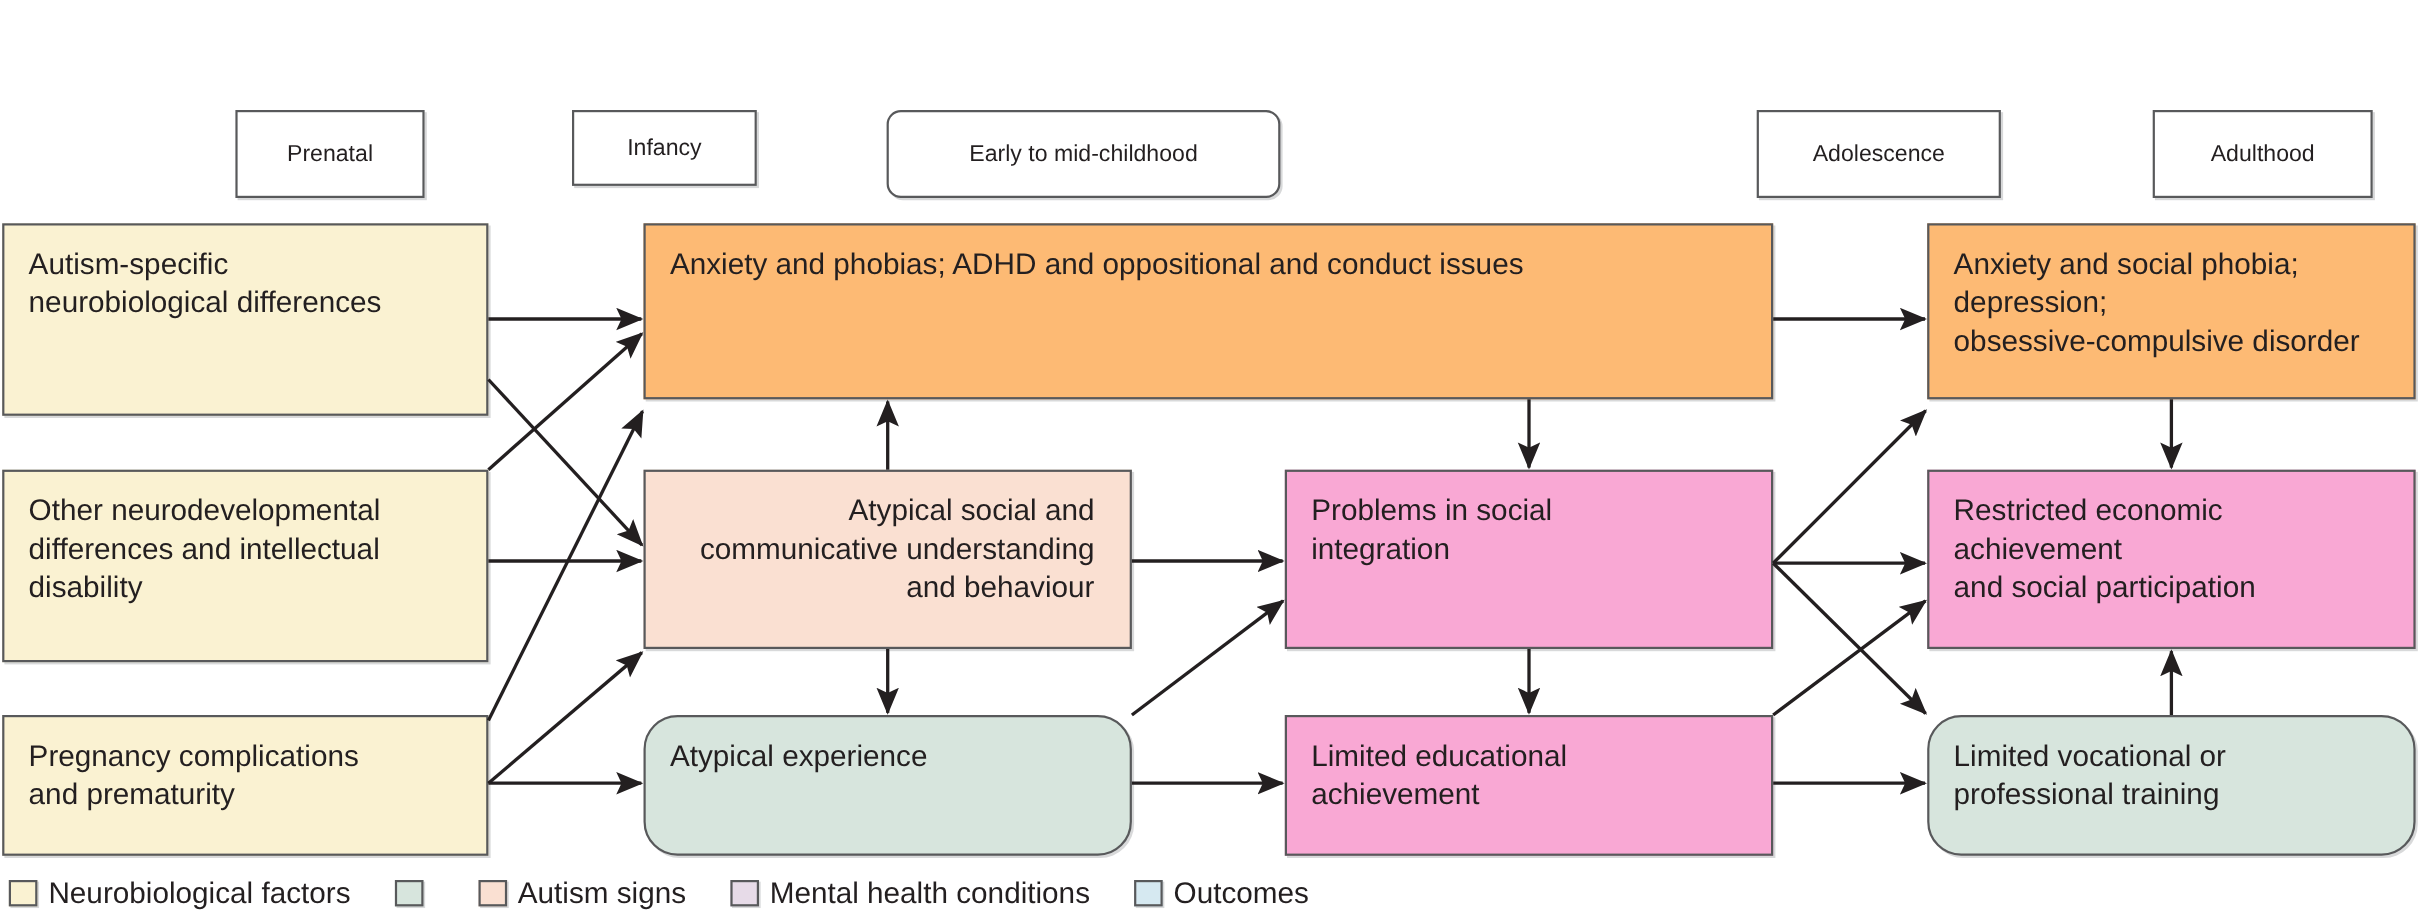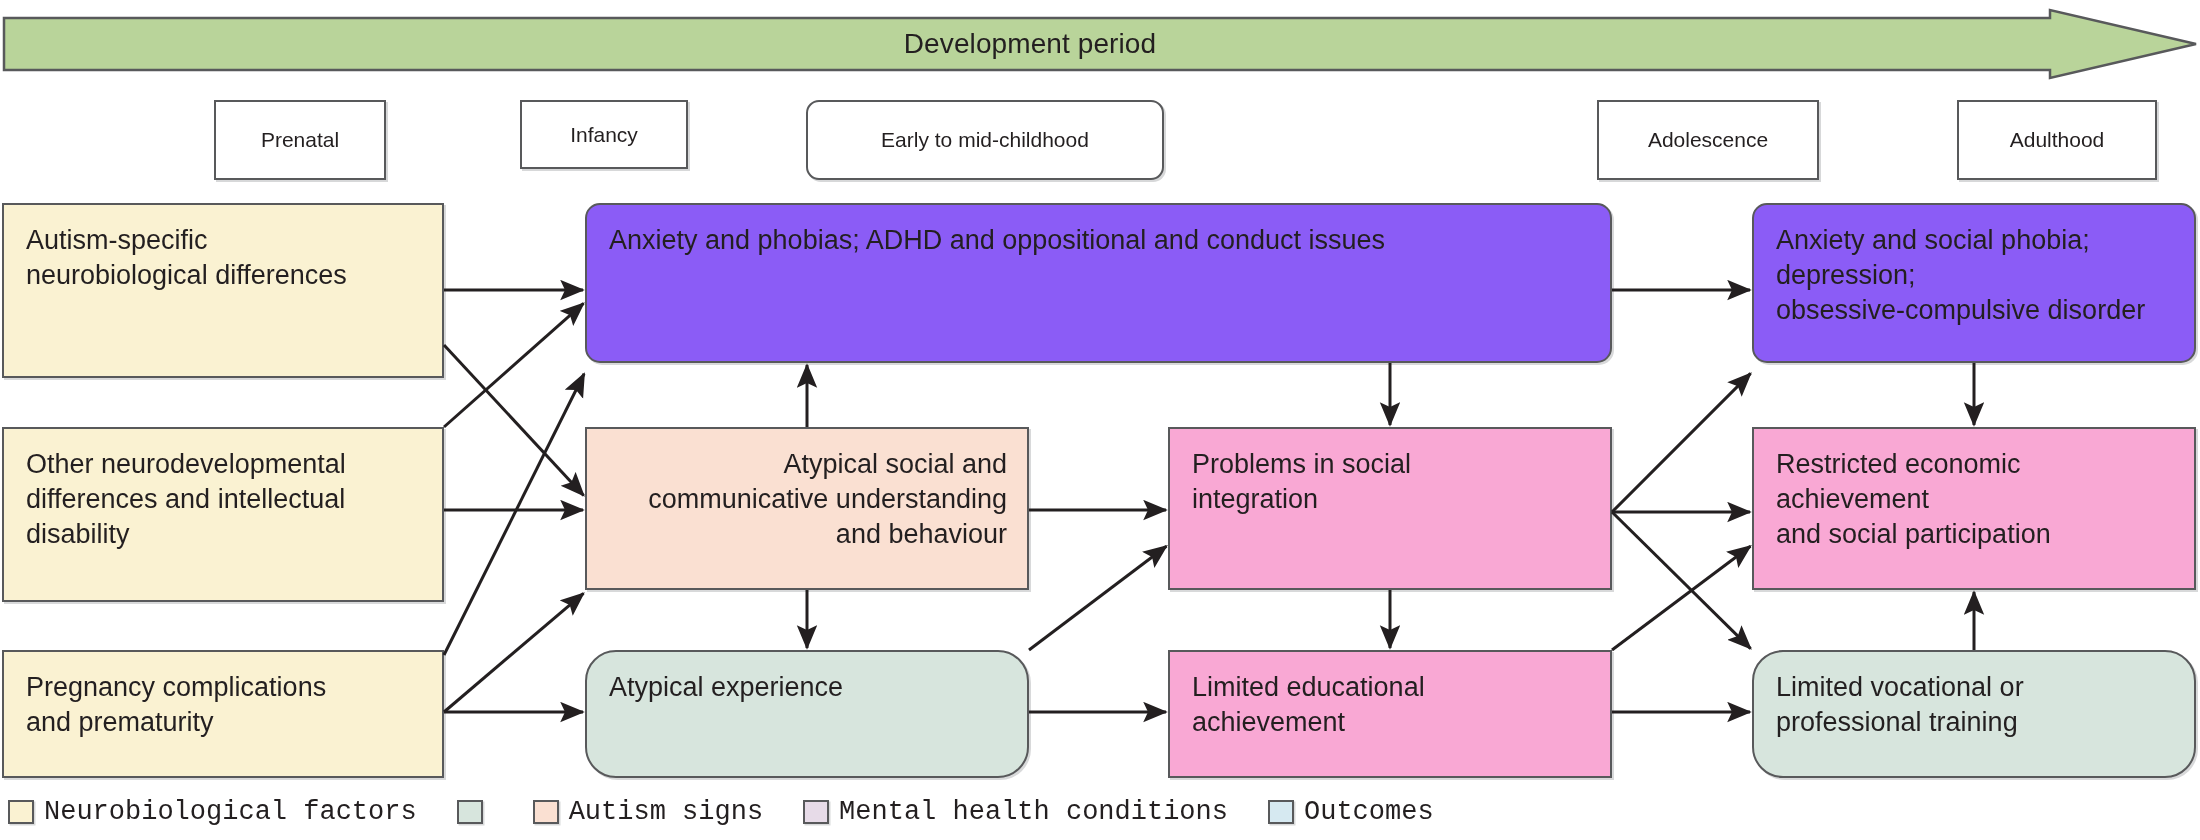--- a/index.html
+++ b/index.html
@@ -18,50 +18,44 @@
   .period-box{
     position:absolute;border:2.5px solid #58595b;background:#ffffff;
     display:flex;align-items:center;justify-content:center;
     font-size:21px;color:#231f20;box-sizing:border-box;
     box-shadow:2px 2px 0 #d7d8d9;
   }
 
   
   .node{
     position:absolute;box-sizing:border-box;border:2.5px solid #58595b;
-    padding:18px 20px 0 22px;font-size:27px;line-height:1.30;color:#231f20;
+    padding:18px 32px 0 22px;font-size:27px;line-height:1.30;color:#231f20;
     box-shadow:2px 2px 0 #d8d9da;
   }
   .node .txt{display:block;white-space:pre-line;}
   .n-neuro{background:#faf2d2;}
   .n-exper{background:#d7e5dd;border-radius:31px;}
   .n-signs{background:#fae0d2;}
-  .n-mental{background:#8b5cf6;border-radius:15px;}
+  .n-mental{background:#fdba74;}
   .n-outcome{background:#f9a8d4;}
 
   
   #arrows{position:absolute;left:0;top:0;width:2200px;height:840px;pointer-events:none;}
 
   
-  .legend{position:absolute;left:8px;top:795px;height:34px;display:flex;align-items:center;gap:0px;font-family:Liberation Mono, monospace;}
+  .legend{position:absolute;left:8px;top:795px;height:34px;display:flex;align-items:center;gap:0px;}
   .legend-item{display:flex;align-items:center;margin-right:40px;}
   .legend-swatch{width:26px;height:24px;border:2.5px solid #58595b;box-sizing:border-box;margin-right:10px;box-shadow:1.5px 1.5px 0 #d8d9da;}
   .legend-label{font-size:27px;color:#231f20;}
 </style>
 </head>
 <body>
 
 <div id="stage">
 
-  <div class="period-arrow">
-    <svg width="2200" height="72" viewBox="0 0 2200 72">
-      <polygon points="4,10 2050,10 2050,2 2196,36 2050,70 2050,62 4,62" fill="#b9d49a" stroke="#58595b" stroke-width="2.5" stroke-linejoin="miter"></polygon>
-    </svg>
-    <div class="label">Development period</div>
-  </div>
 
   <div id="periods">
       <div class="period-box" style="left: 214px; top: 100px; width: 172px; height: 80px;">
         <span>Prenatal</span>
       </div>
       <div class="period-box" style="left: 520px; top: 100px; width: 168px; height: 69px;">
         <span>Infancy</span>
       </div>
       <div class="period-box" style="left: 806px; top: 100px; width: 358px; height: 80px; border-radius: 13px;">
         <span>Early to mid-childhood</span>

